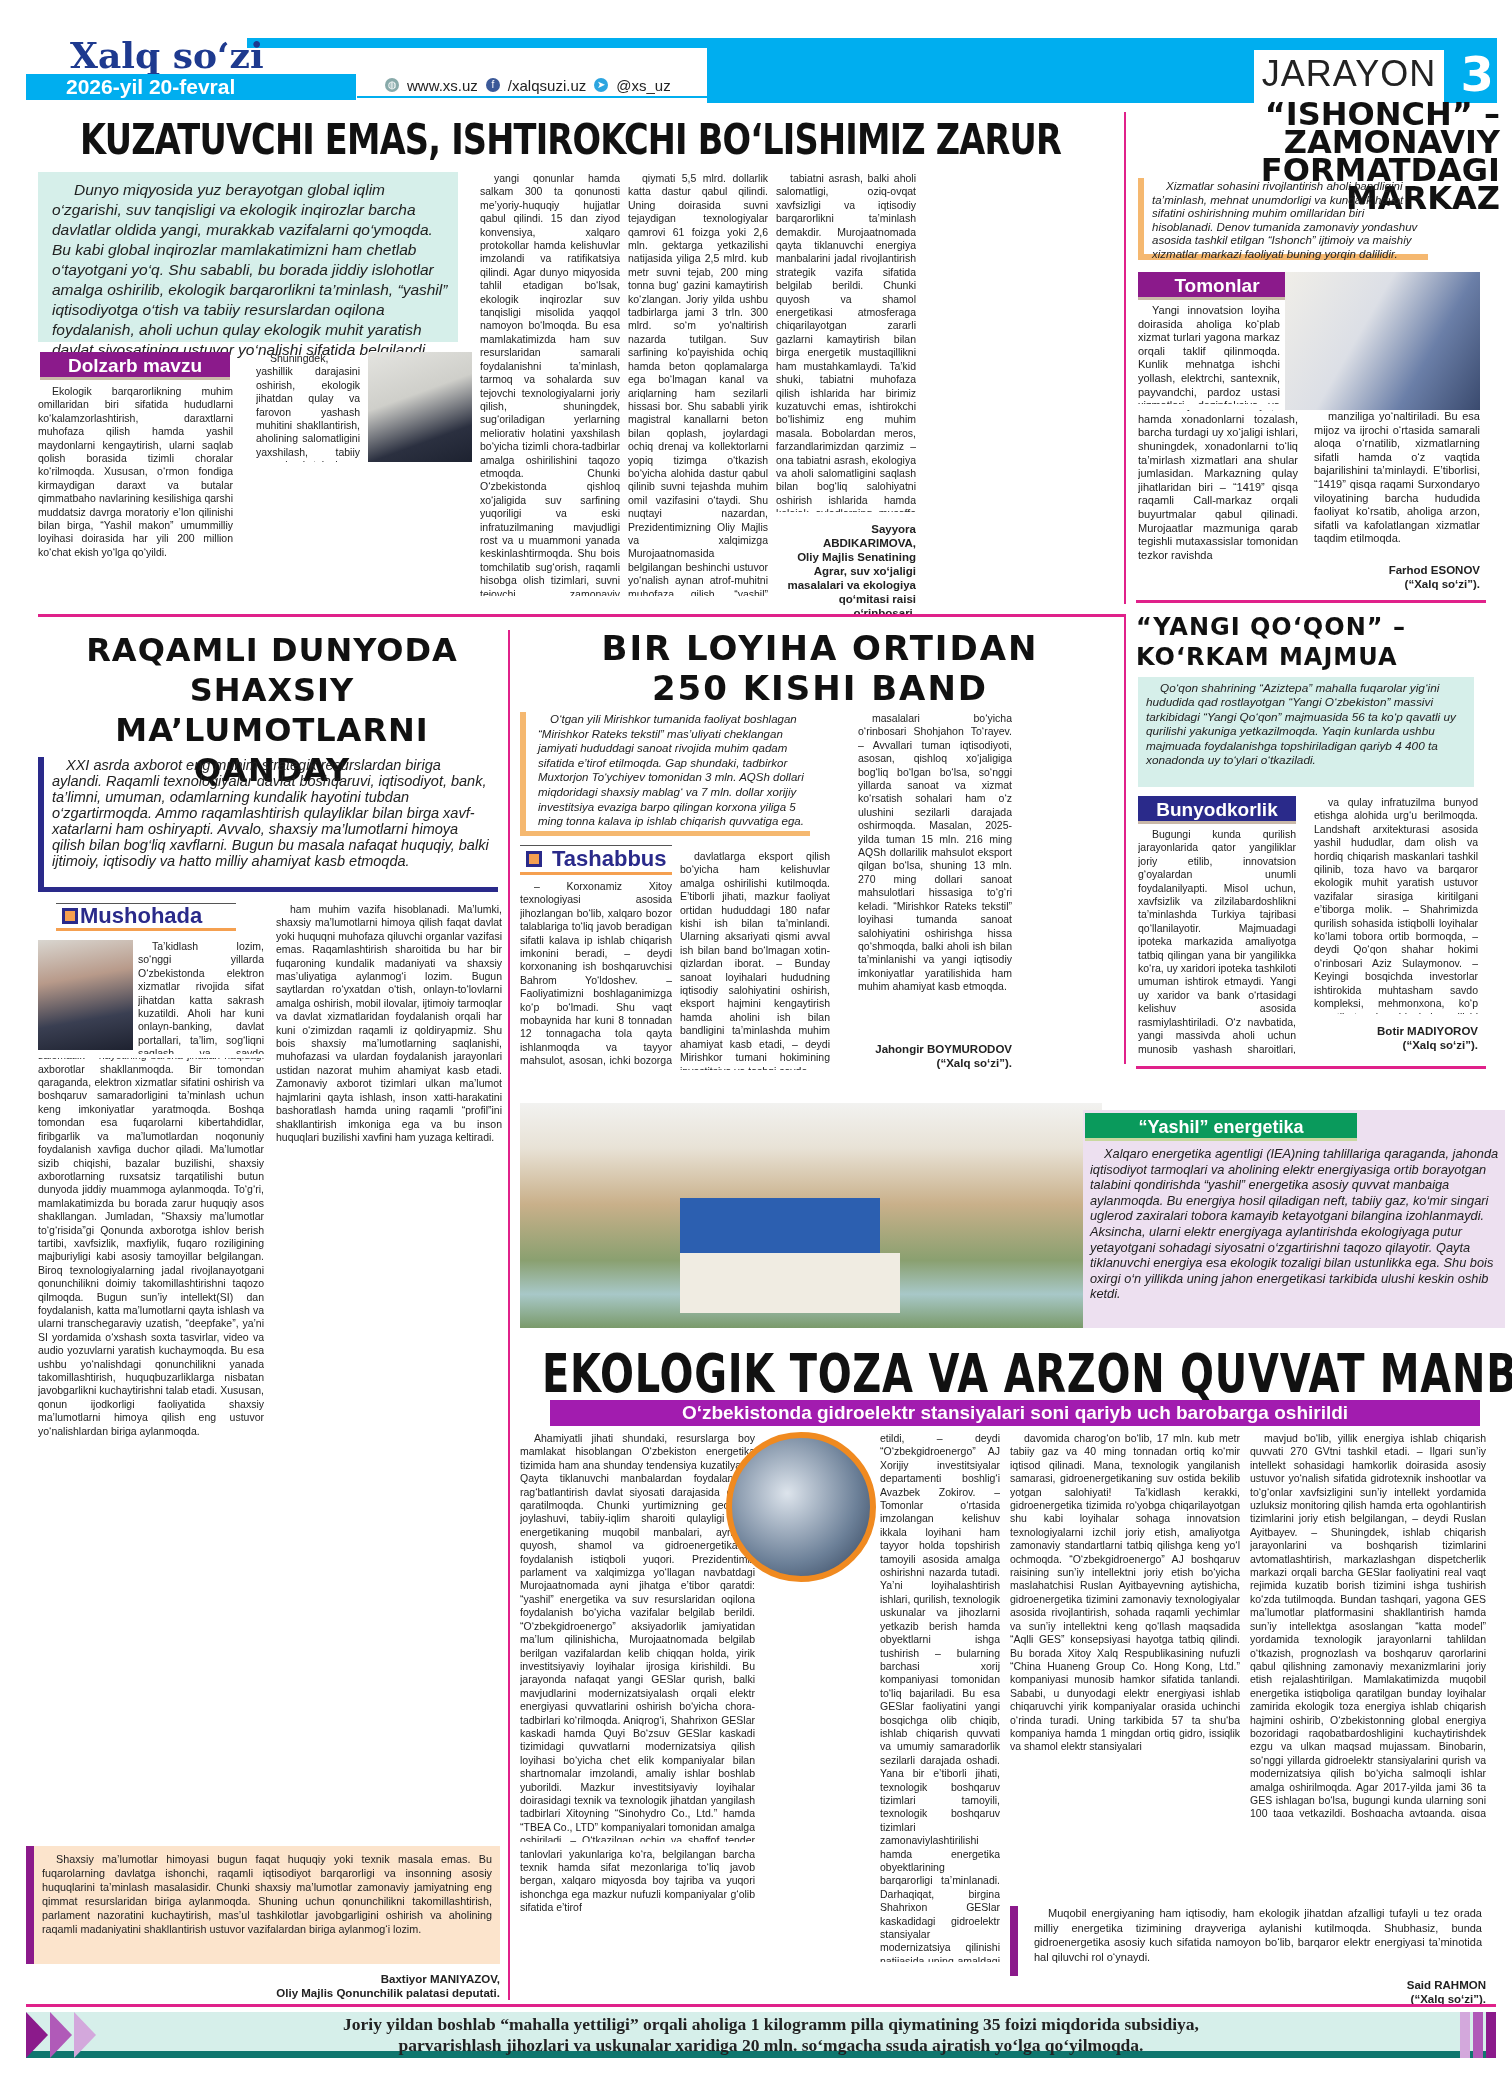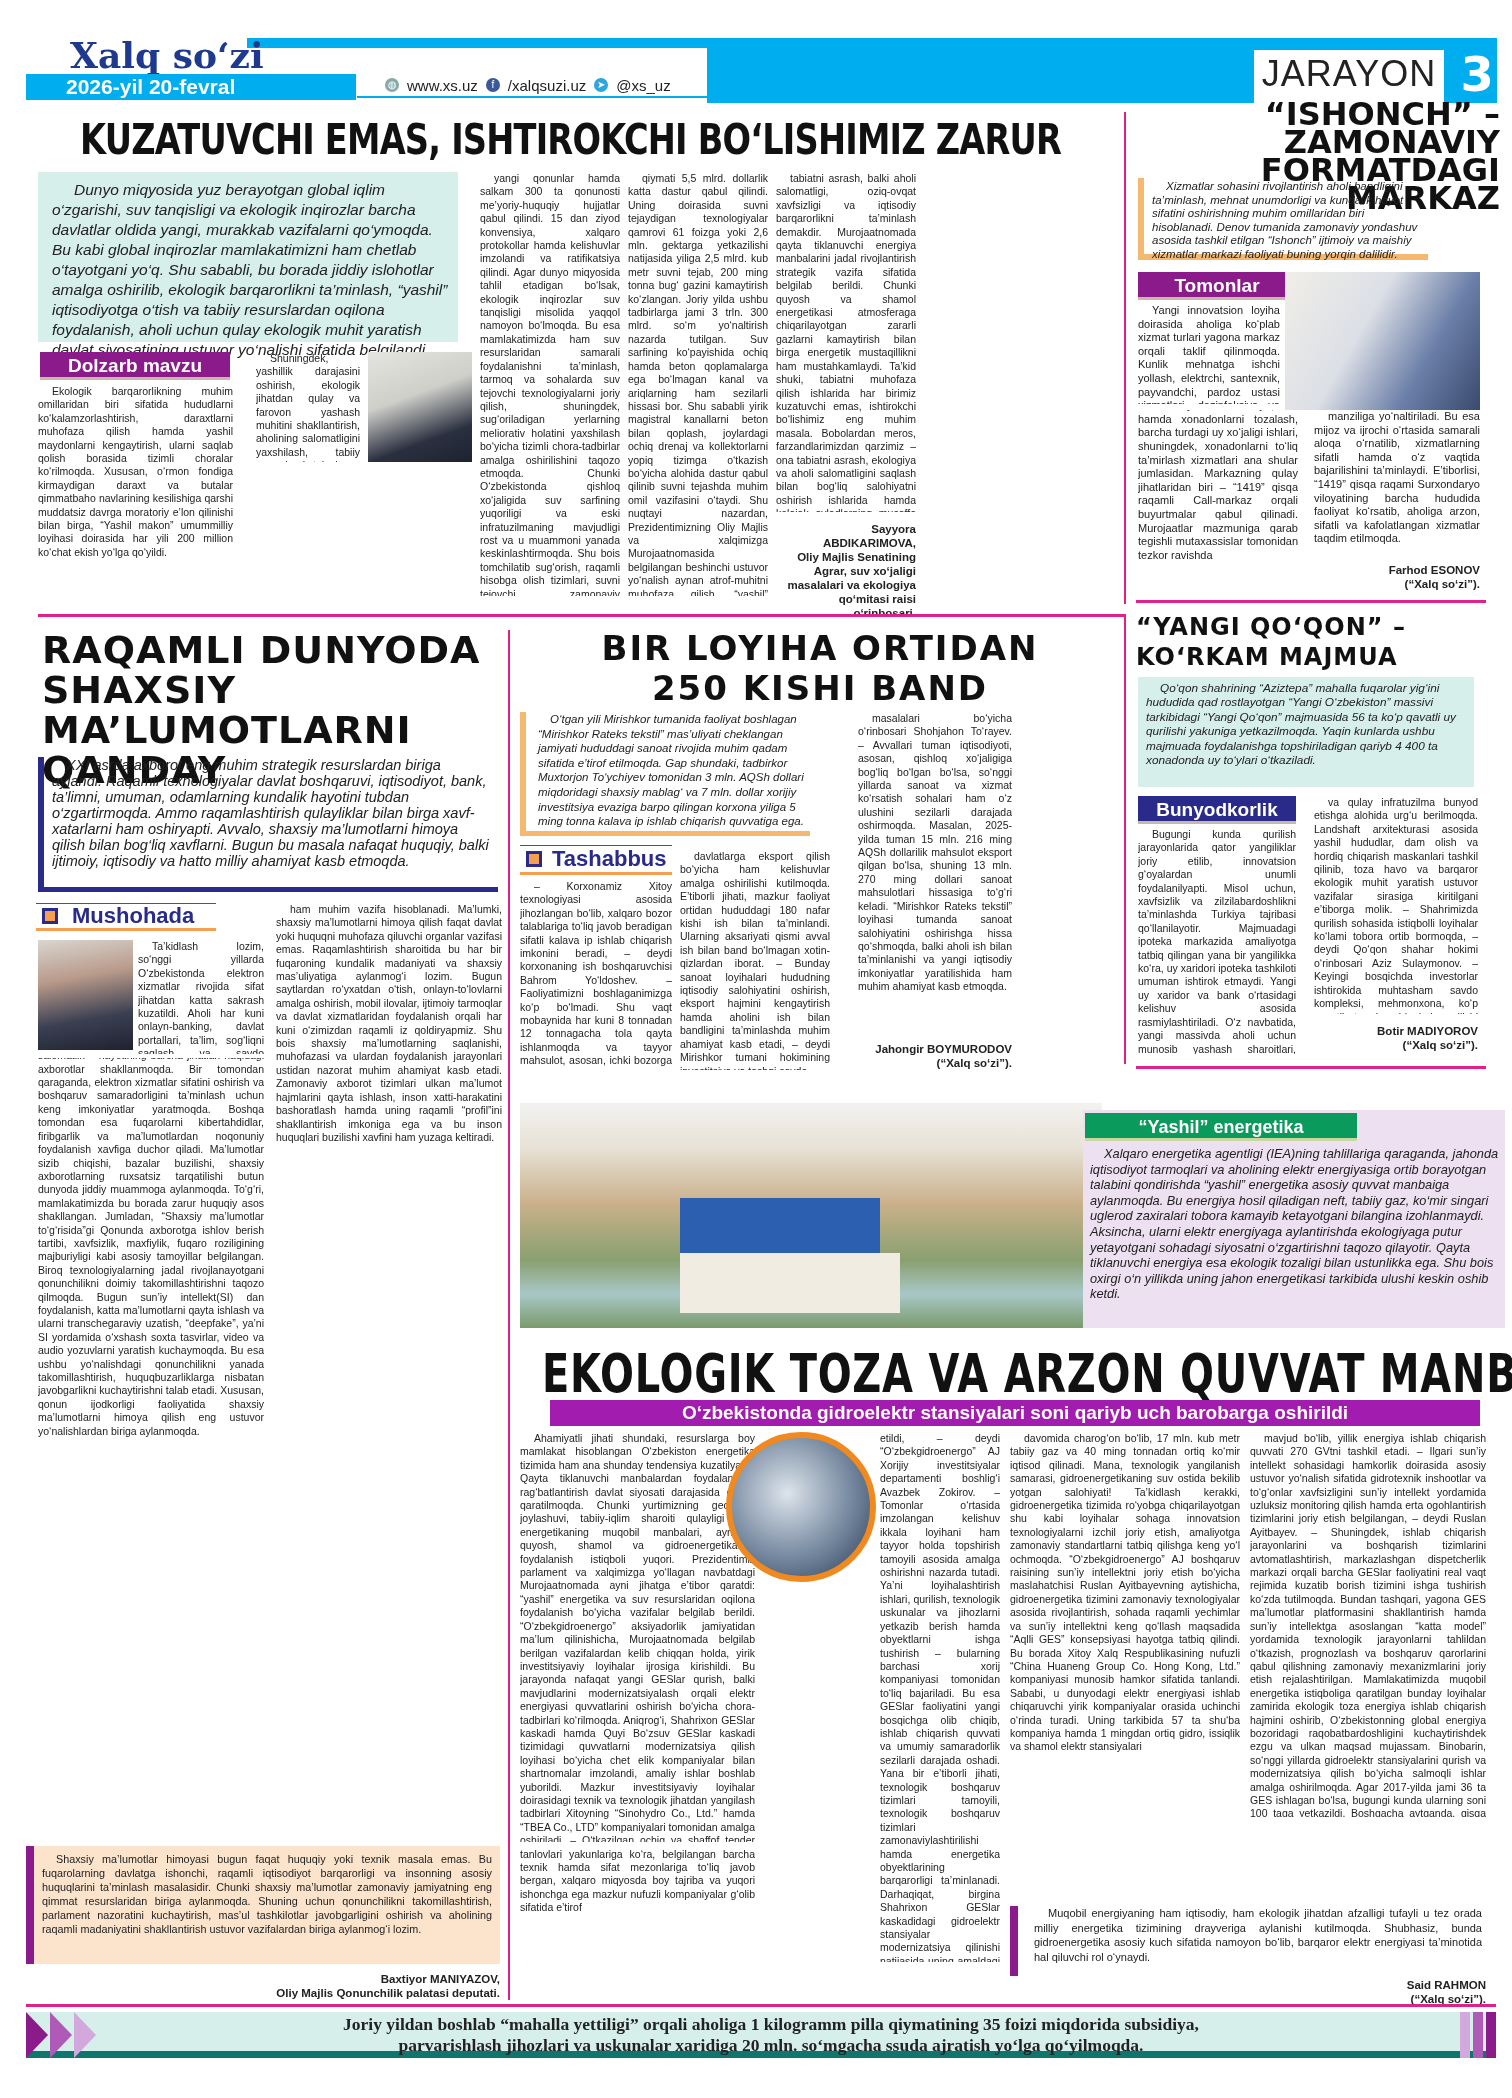--- a/index.html
+++ b/index.html
@@ -81,26 +81,26 @@
     <p>manziliga yo‘naltiriladi. Bu esa mijoz va ijrochi o‘rtasida samarali aloqa o‘rnatilib, xizmatlarning sifatli hamda o‘z vaqtida bajarilishini ta’minlaydi. E’tiborlisi, “1419” qisqa raqami Surxondaryo viloyatining barcha hududida faoliyat ko‘rsatib, aholiga arzon, sifatli va kafolatlangan xizmatlar taqdim etilmoqda.</p>
   </div>
 <div class="abs sig" style="left:1314px;top:563px;width:166px">
   <div>Farhod ESONOV</div>
   <div>(“Xalq so‘zi”).</div>
 </div>
 
 <div class="abs hline" style="left:38px;top:614px;width:1086px"></div>
 <div class="abs hline" style="left:1136px;top:600px;width:350px"></div>
 
-<div class="abs h-condensed" style="left:42px;top:630px;width:460px;font-size:38px;line-height:40px;text-align:left;letter-spacing:1px">
+<div class="abs h-condensed" style="left:42px;top:630px;width:460px;font-size:32px;line-height:40px;text-align:center;letter-spacing:1px">
   <div>RAQAMLI DUNYODA SHAXSIY</div>
   <div>MA’LUMOTLARNI QANDAY</div>
 </div>
 <div class="abs lead" style="left:38px;top:757px;width:460px;height:135px;border-left:6px solid #2a2a8a;border-bottom:5px solid #2a2a8a;padding:0 4px 4px 8px;font-size:14.5px;line-height:16px;text-indent:14px;overflow:hidden">XXI asrda axborot eng muhim strategik resurslardan biriga aylandi. Raqamli texnologiyalar davlat boshqaruvi, iqtisodiyot, bank, ta’limni, umuman, odamlarning kundalik hayotini tubdan o‘zgartirmoqda. Ammo raqamlashtirish qulayliklar bilan birga xavf-xatarlarni ham oshiryapti. Avvalo, shaxsiy ma’lumotlarni himoya qilish bilan bog‘liq xavflarni. Bugun bu masala nafaqat huquqiy, balki ijtimoiy, iqtisodiy va hatto milliy ahamiyat kasb etmoqda.</div>
-<div class="abs" style="left:36px;top:903px;width:180px;height:28px;border-top:1px solid #555;border-bottom:3px solid #f5a050;display:flex;align-items:center;gap:14px;padding-left:6px">
+<div class="abs" style="left:56px;top:903px;width:180px;height:28px;border-top:1px solid #555;border-bottom:3px solid #f5a050;display:flex;align-items:center;gap:2px;padding-left:6px">
   <span style="width:16px;height:16px;background:#f5a050;border:3px solid #2a2a8a"></span>
   <span style="color:#2a2a8a;font-weight:bold;font-size:22px">Mushohada</span>
 </div>
 <div class="abs photo" style="left:38px;top:940px;width:95px;height:110px;background:linear-gradient(170deg,#d9d6d0 0%,#b89a8a 35%,#3a3f52 70%,#1e2230 100%)"></div>
 <div class="abs col" style="left:138px;top:940px;width:126px;height:114px;overflow:hidden">
     <p>Ta’kidlash lozim, so‘nggi yillarda O‘zbekistonda elektron xizmatlar rivojida sifat jihatdan katta sakrash kuzatildi. Aholi har kuni onlayn-banking, davlat portallari, ta’lim, sog‘liqni saqlash va savdo sohalarida raqamli xizmatlardan keng foydalanyapti. Natijada shaxsiy ma’lumotlarning katta jamlanmasi – shaxsga oid ma’lumotlar: ismi, yoshi, joyi, salomatlik – hayotining barcha jihatlari haqidagi axborotlar shakllanmoqda. Bir tomondan qaraganda, elektron xizmatlar sifatini oshirish va boshqaruv samaradorligini ta’minlash uchun keng imkoniyatlar yaratmoqda. Boshqa tomondan esa fuqarolarni kibertahdidlar, firibgarlik va ma’lumotlardan noqonuniy foydalanish xavfiga duchor qiladi. Ma’lumotlar sizib chiqishi, bazalar buzilishi, shaxsiy axborotlarning ruxsatsiz tarqatilishi butun dunyoda jiddiy muammoga aylanmoqda. To‘g‘ri, mamlakatimizda bu borada zarur huquqiy asos shakllangan. Jumladan, “Shaxsiy ma’lumotlar to‘g‘risida”gi Qonunda axborotga ishlov berish tartibi, xavfsizlik, maxfiylik, fuqaro roziligining majburiyligi kabi asosiy tamoyillar belgilangan. Biroq texnologiyalarning jadal rivojlanayotgani qonunchilikni doimiy takomillashtirishni taqozo qilmoqda. Bugun sun’iy intellekt(SI) dan foydalanish, katta ma’lumotlarni qayta ishlash va ularni transchegaraviy uzatish, “deepfake”, ya’ni SI yordamida o‘xshash soxta tasvirlar, video va audio yozuvlarni yaratish kuchaymoqda. Bu esa ushbu yo‘nalishdagi qonunchilikni yanada takomillashtirish, huquqbuzarliklarga nisbatan javobgarlikni kuchaytirishni talab etadi. Xususan, qonun ijodkorligi faoliyatida shaxsiy ma’lumotlarni himoya qilish eng ustuvor yo‘nalishlardan biriga aylanmoqda.</p>
   </div>
 <div class="abs col" style="left:38px;top:1058px;width:226px;height:770px;overflow:hidden">
     <p style="margin-top:-116px">Ta’kidlash lozim, so‘nggi yillarda O‘zbekistonda elektron xizmatlar rivojida sifat jihatdan katta sakrash kuzatildi. Aholi har kuni onlayn-banking, davlat portallari, ta’lim, sog‘liqni saqlash va savdo sohalarida raqamli xizmatlardan keng foydalanyapti. Natijada shaxsiy ma’lumotlarning katta jamlanmasi – shaxsga oid ma’lumotlar: ismi, yoshi, joyi, salomatlik – hayotining barcha jihatlari haqidagi axborotlar shakllanmoqda. Bir tomondan qaraganda, elektron xizmatlar sifatini oshirish va boshqaruv samaradorligini ta’minlash uchun keng imkoniyatlar yaratmoqda. Boshqa tomondan esa fuqarolarni kibertahdidlar, firibgarlik va ma’lumotlardan noqonuniy foydalanish xavfiga duchor qiladi. Ma’lumotlar sizib chiqishi, bazalar buzilishi, shaxsiy axborotlarning ruxsatsiz tarqatilishi butun dunyoda jiddiy muammoga aylanmoqda. To‘g‘ri, mamlakatimizda bu borada zarur huquqiy asos shakllangan. Jumladan, “Shaxsiy ma’lumotlar to‘g‘risida”gi Qonunda axborotga ishlov berish tartibi, xavfsizlik, maxfiylik, fuqaro roziligining majburiyligi kabi asosiy tamoyillar belgilangan. Biroq texnologiyalarning jadal rivojlanayotgani qonunchilikni doimiy takomillashtirishni taqozo qilmoqda. Bugun sun’iy intellekt(SI) dan foydalanish, katta ma’lumotlarni qayta ishlash va ularni transchegaraviy uzatish, “deepfake”, ya’ni SI yordamida o‘xshash soxta tasvirlar, video va audio yozuvlarni yaratish kuchaymoqda. Bu esa ushbu yo‘nalishdagi qonunchilikni yanada takomillashtirish, huquqbuzarliklarga nisbatan javobgarlikni kuchaytirishni talab etadi. Xususan, qonun ijodkorligi faoliyatida shaxsiy ma’lumotlarni himoya qilish eng ustuvor yo‘nalishlardan biriga aylanmoqda.</p>
   </div>

